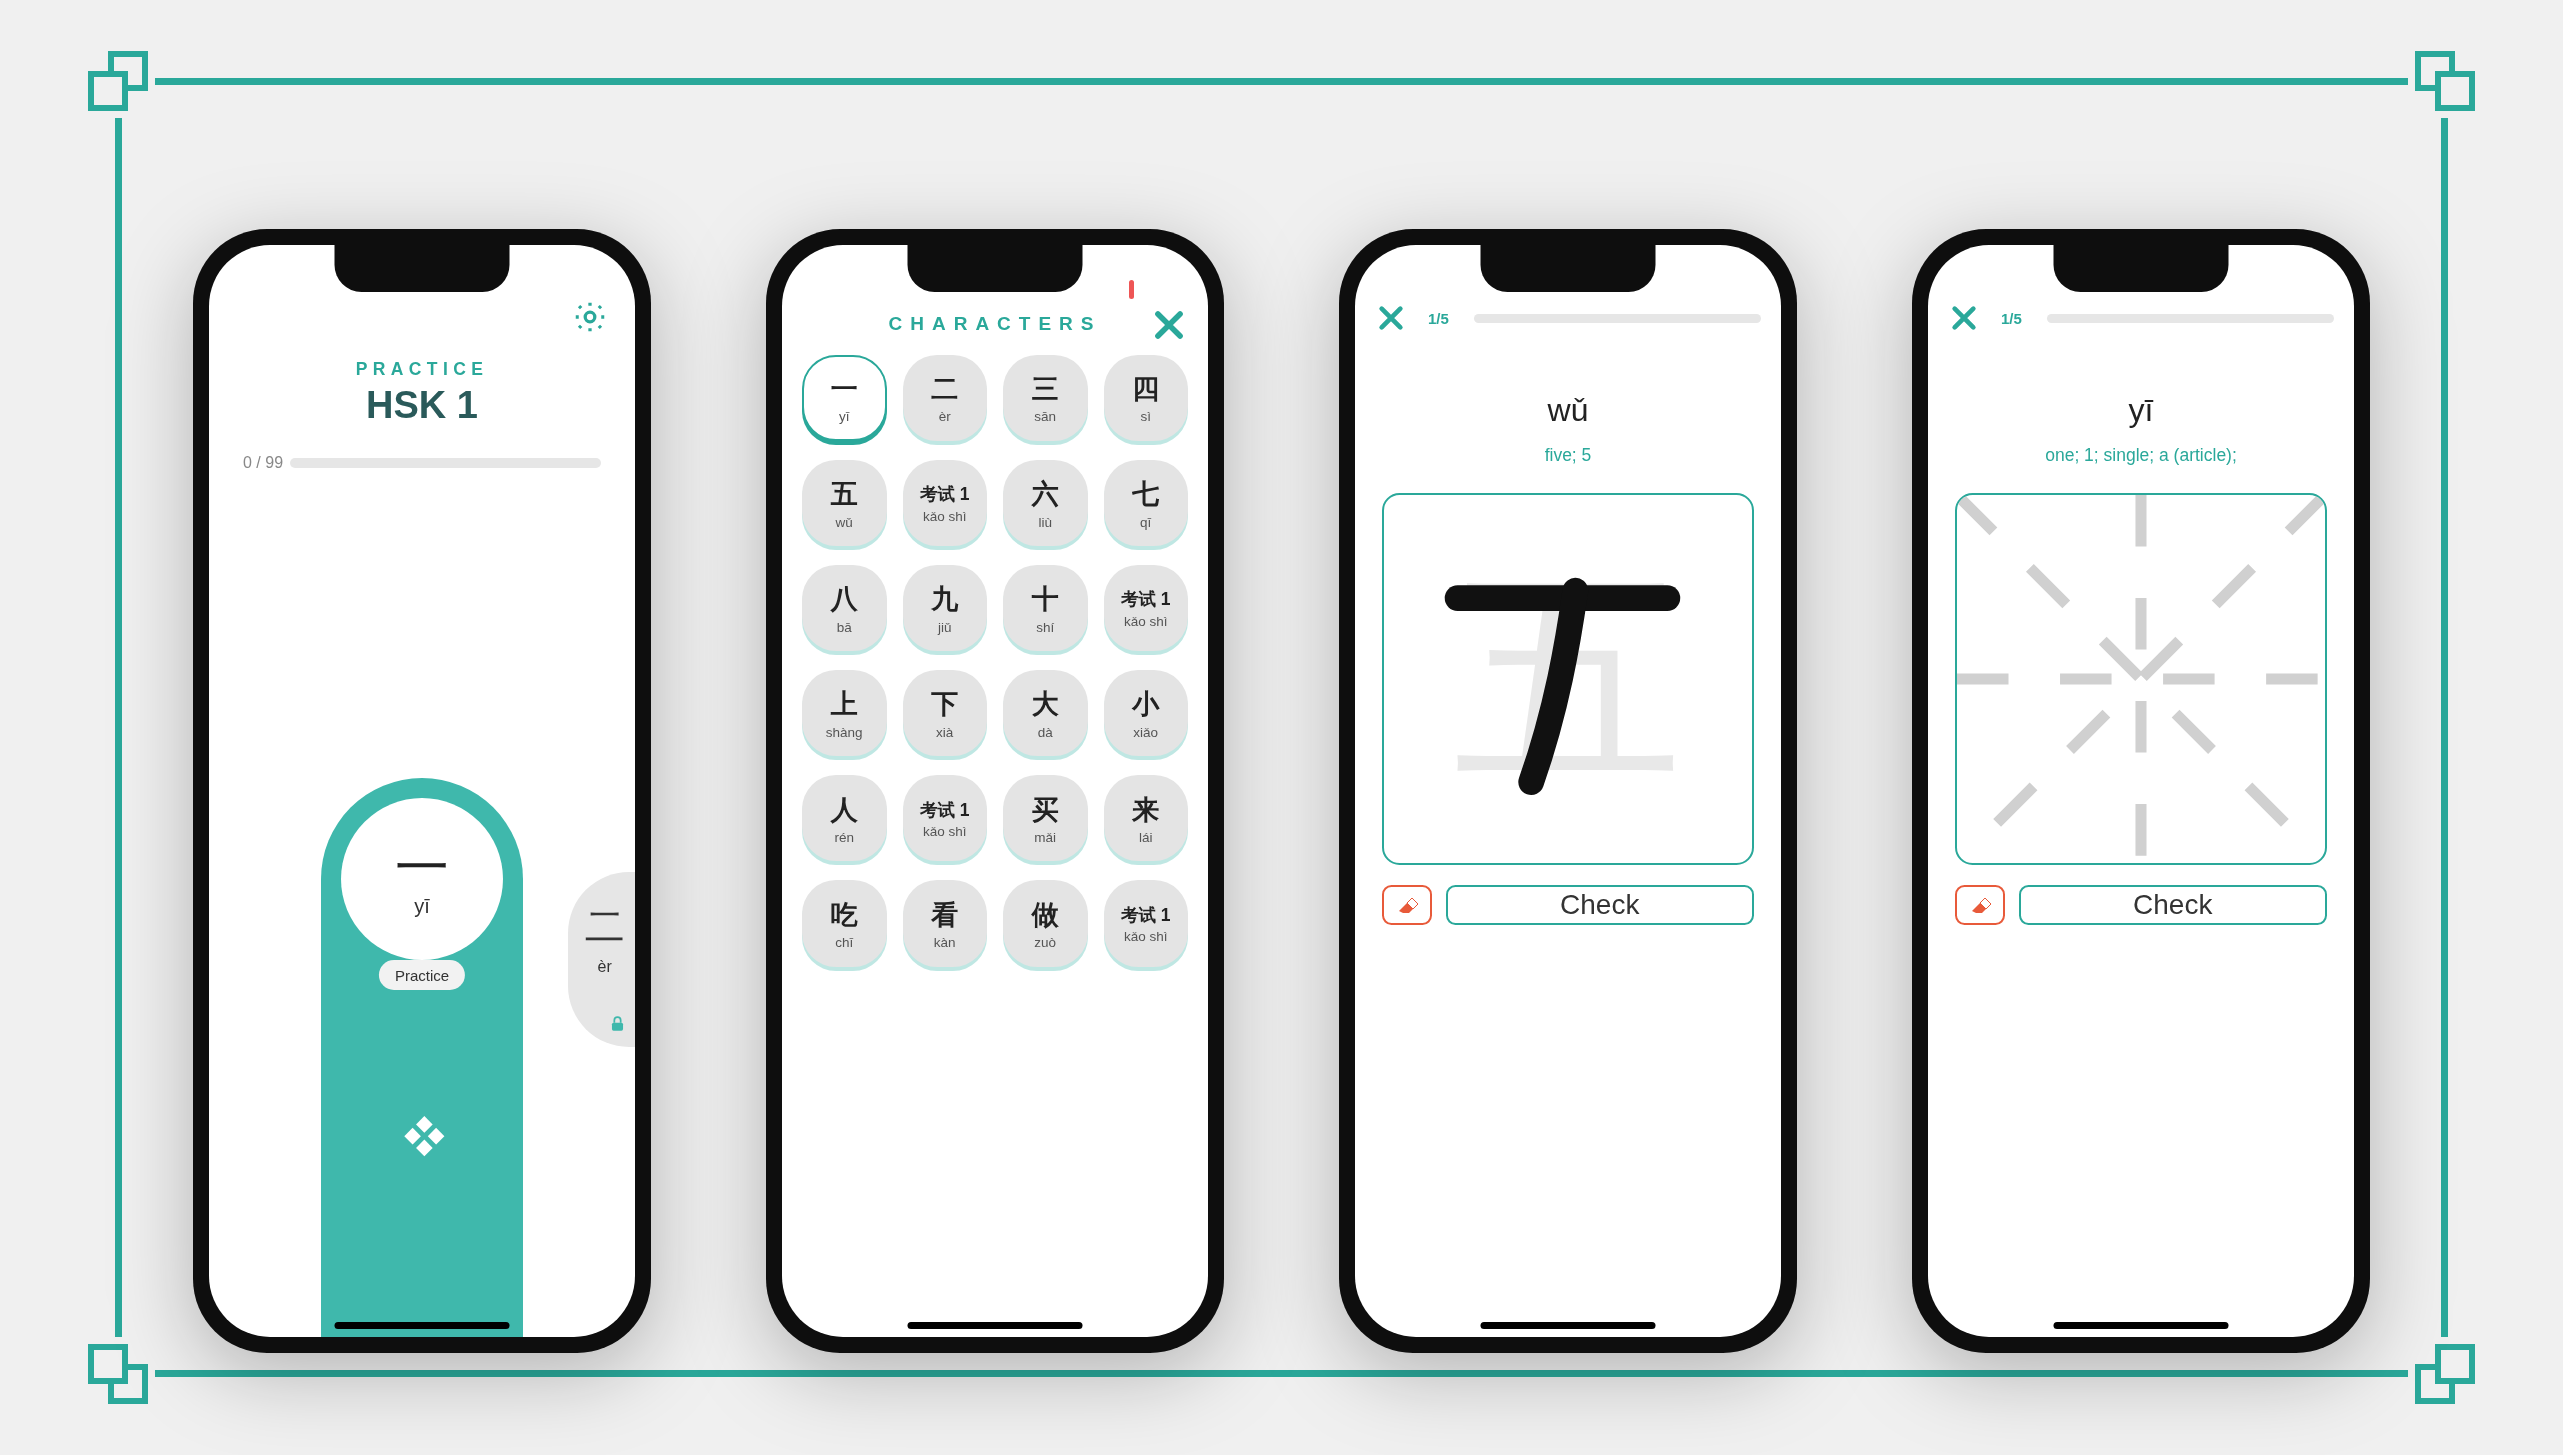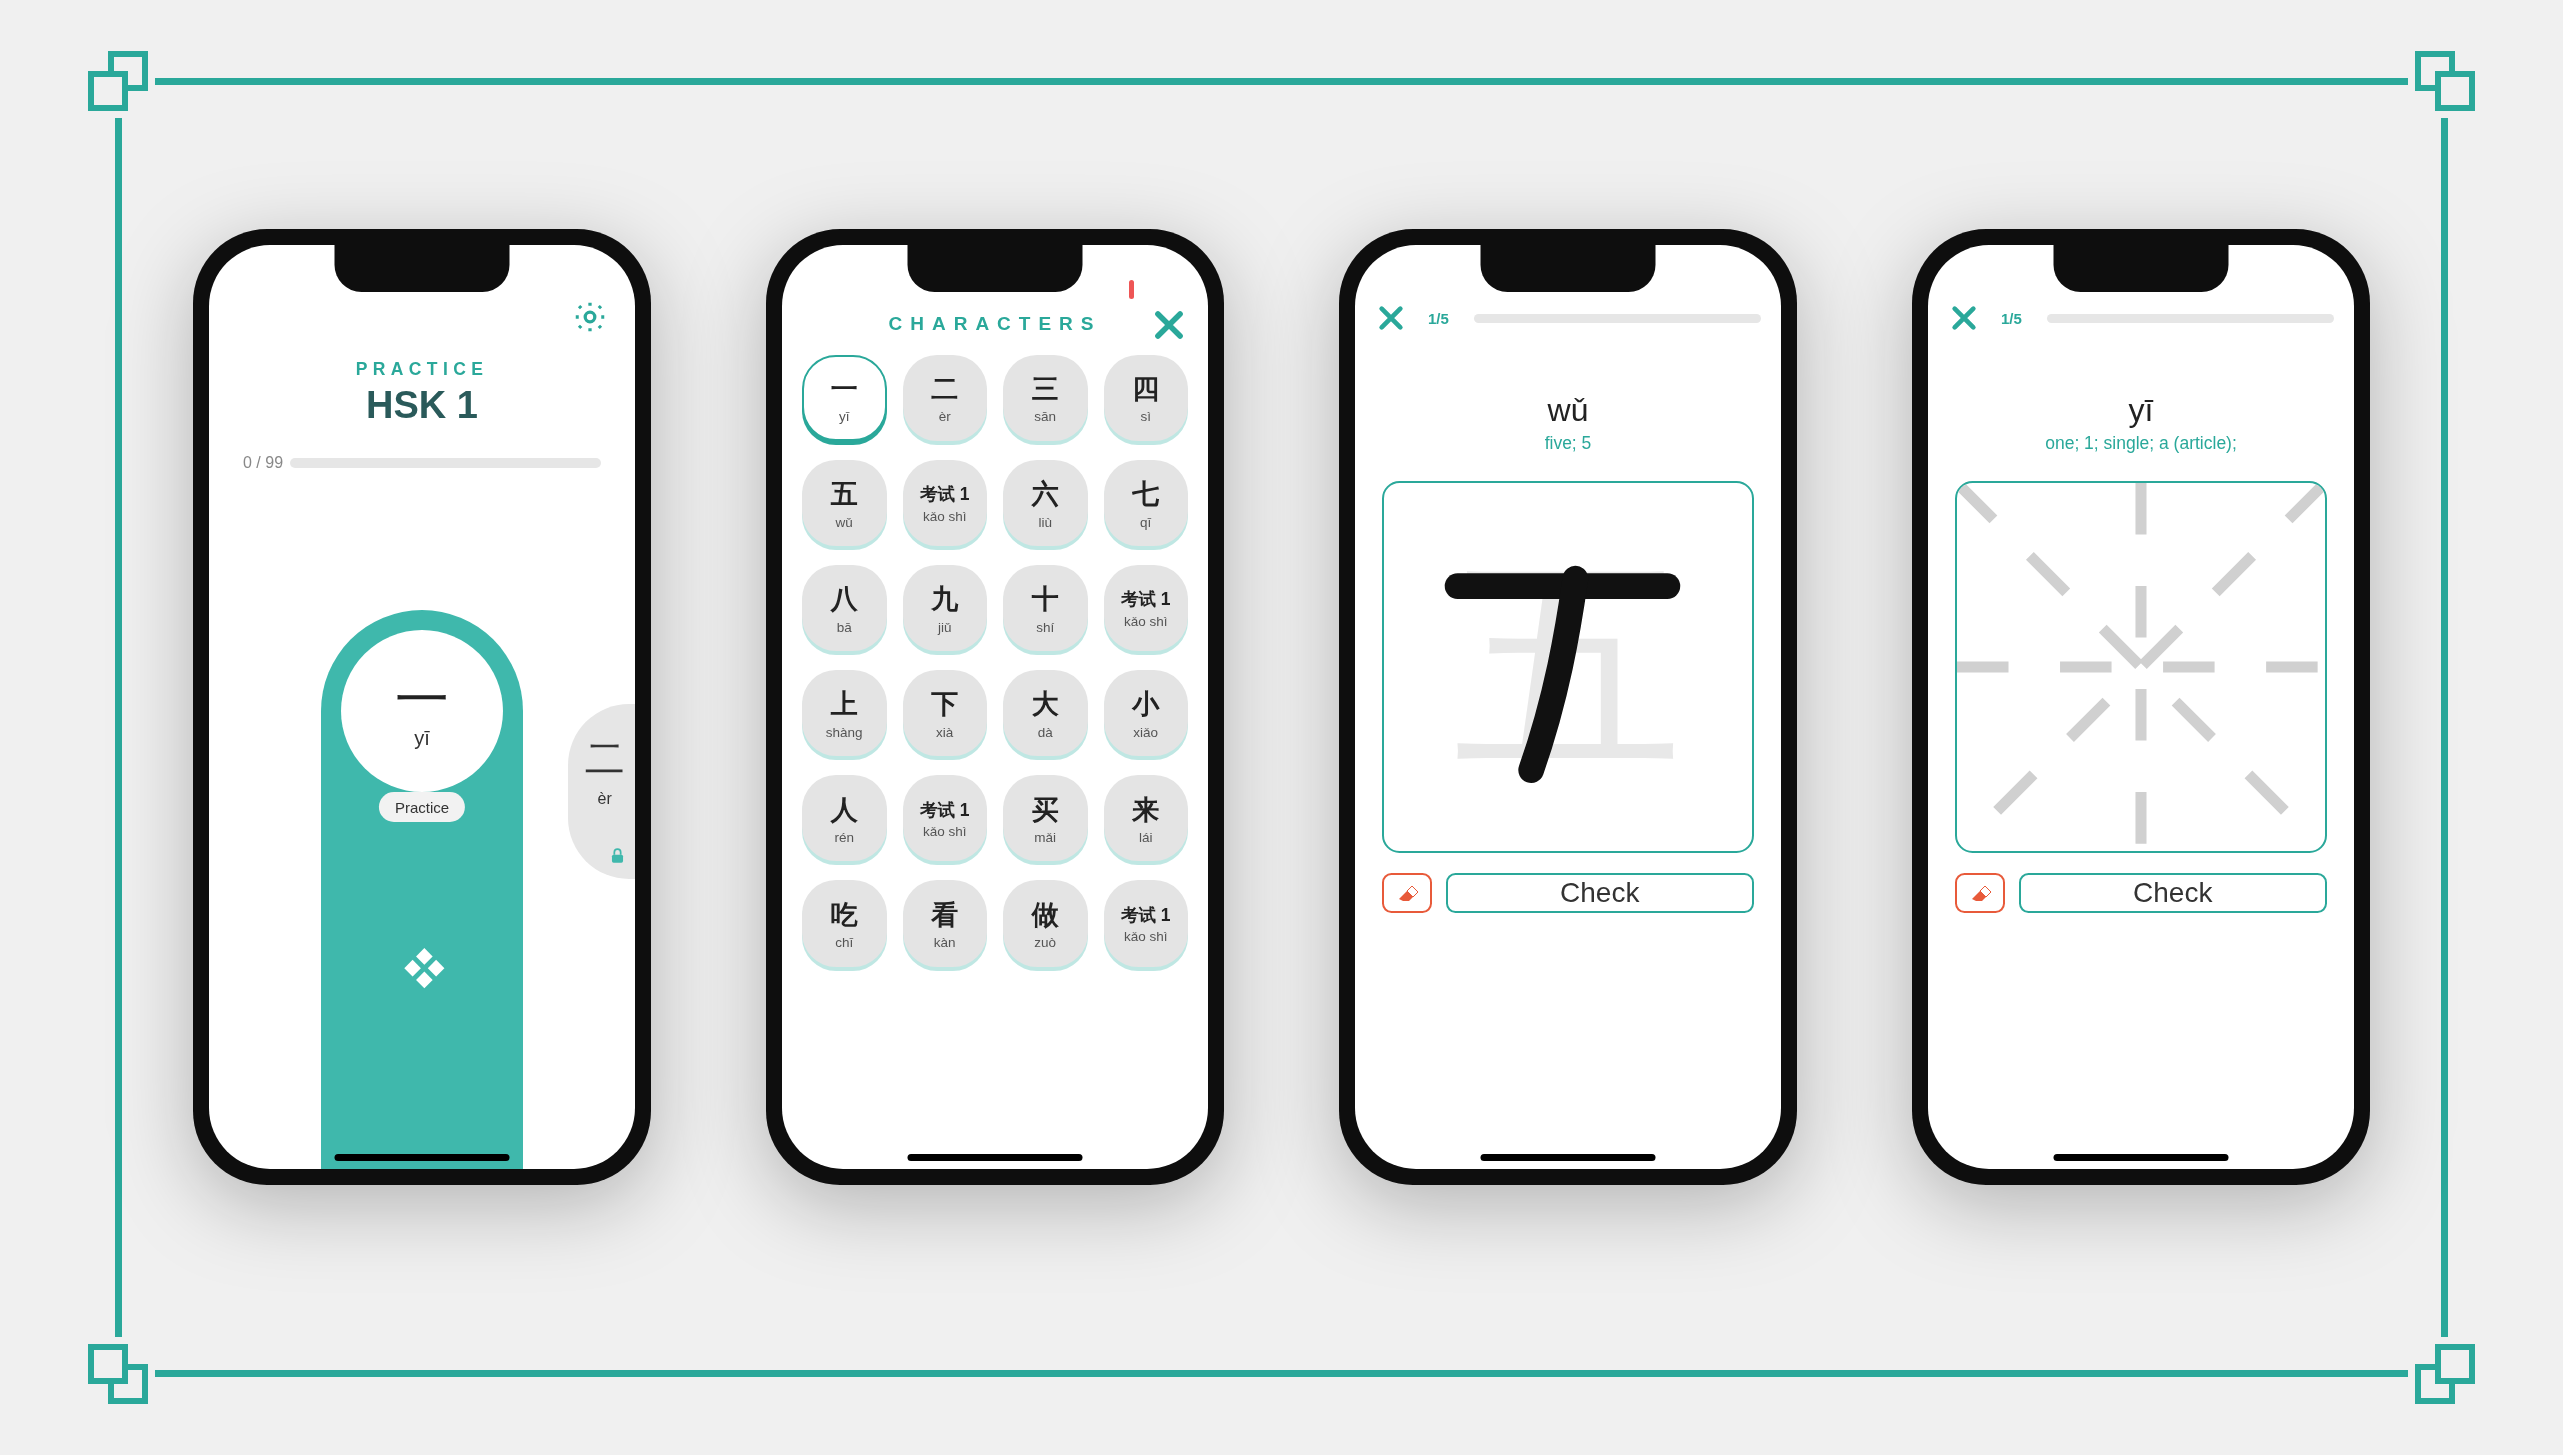--- a/index.html
+++ b/index.html
@@ -46,21 +46,21 @@
   .phones {
     position: absolute;
     top: 229px;
     left: 0; right: 0;
     display: flex;
     justify-content: center;
     gap: 115px;
   }
   .phone {
     width: 458px;
-    height: 956px;
+    height: 1124px;
     position: relative;
     filter: drop-shadow(0 20px 40px rgba(0,0,0,0.25));
   }
   .bezel {
     position: absolute; inset: 0;
     background: #0e0e0e;
     border-radius: 74px;
   }
   .screen {
     position: absolute;
@@ -196,21 +196,21 @@
     display: flex; align-items: center; gap: 21px;
     padding: 2.7px 20px;
   }
   .sw .close { color: #2aa89a; }
   .sw .count { color: #2aa89a; font-size: 15px; font-weight: 600; }
   .sw .bar {
     flex: 1; height: 9.4px; background: #e6e6e6; border-radius: 5.4px; margin-left: 4px;
   }
   .sw .prompt { text-align: center; margin-top: 54px; }
   .sw .pinyin { font-size: 32px; color: #222; font-weight: 500; }
-  .sw .def { font-size: 17.5px; color: #2aa89a; margin-top: 4px; }
+  .sw .def { font-size: 17.5px; color: #2aa89a; margin-top: 16px; }
   .sw .canvas {
     margin: 27px 27px 0;
     border: 2.7px solid #2aa89a;
     border-radius: 17.5px;
     aspect-ratio: 1/1;
     position: relative;
     overflow: hidden;
     background: #fff;
   }
   .sw .guide {

